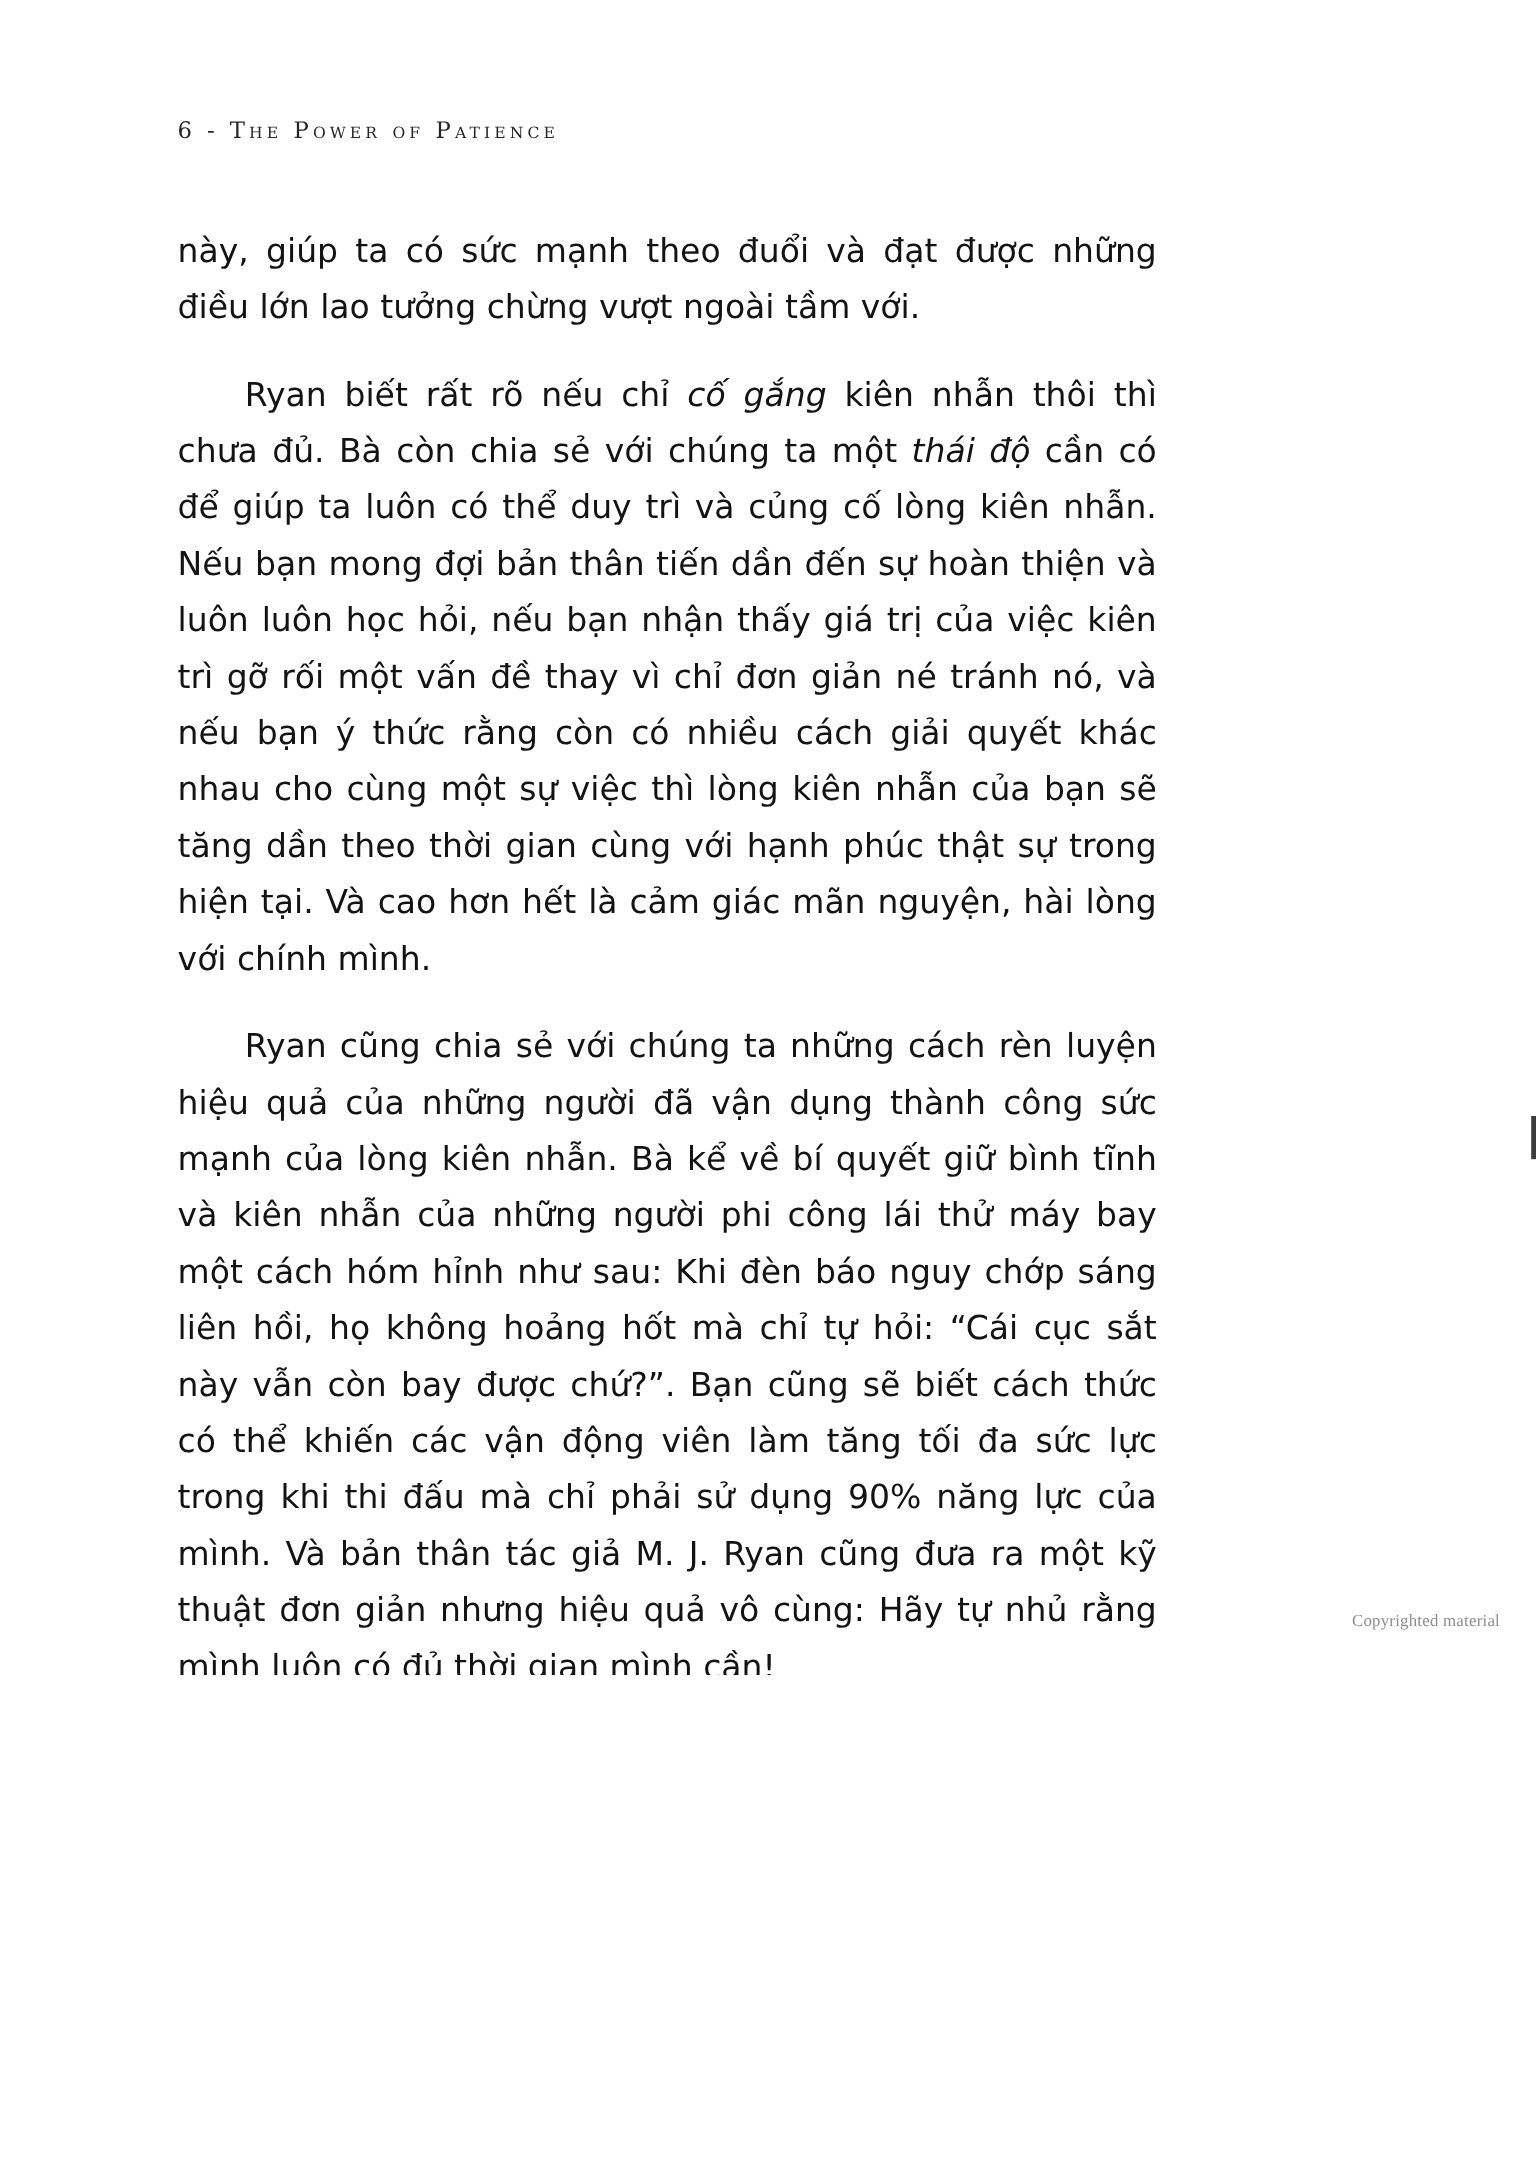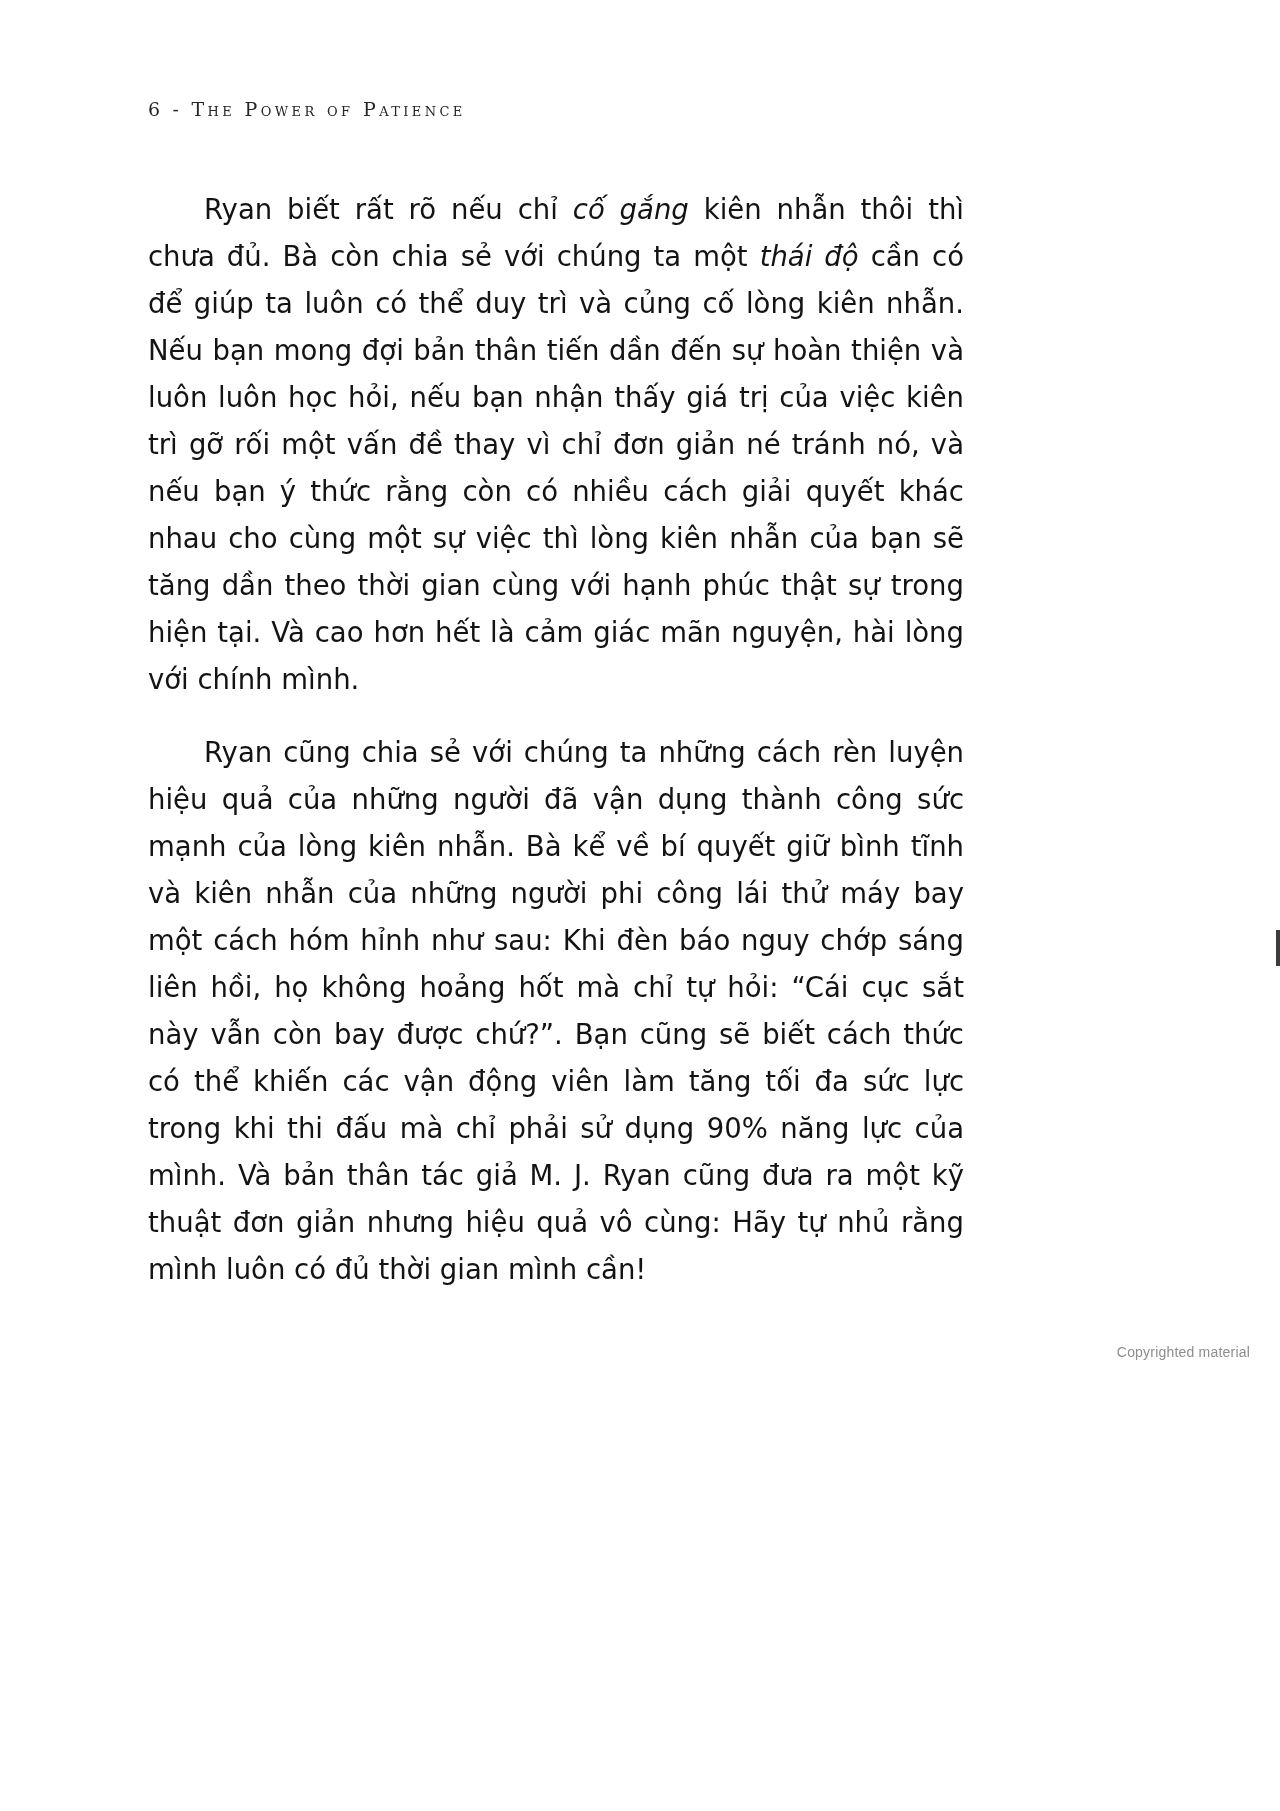--- a/index.html
+++ b/index.html
@@ -55,21 +55,21 @@
   .para.indent {
     text-indent: 56px;
   }
   .para em {
     font-style: italic;
   }
   .copyright {
     position: absolute;
     right: 30px;
     bottom: 36px;
-    font-family: Liberation Sans, sans-serif;
+    font-family: Liberation Serif, serif;
     font-size: 14px;
     color: #8d8d8d;
     letter-spacing: 0.2px;
   }
   .edge-mark {
     position: absolute;
     right: 0;
     top: 930px;
     width: 4px;
     height: 36px;
@@ -79,20 +79,21 @@
 </head>
 <body>
 
 <div class="page">
 
   <div class="header">
     <span class="pagenum">6</span><span> - </span><span class="title">The Power of Patience</span>
   </div>
 
   <div class="body-text">
+    <p class="para">này, giúp ta có sức mạnh theo đuổi và đạt được những điều lớn lao tưởng chừng vượt ngoài tầm với.</p>
     <p class="para indent">Ryan biết rất rõ nếu chỉ <em>cố gắng</em> kiên nhẫn thôi thì chưa đủ. Bà còn chia sẻ với chúng ta một <em>thái độ</em> cần có để giúp ta luôn có thể duy trì và củng cố lòng kiên nhẫn. Nếu bạn mong đợi bản thân tiến dần đến sự hoàn thiện và luôn luôn học hỏi, nếu bạn nhận thấy giá trị của việc kiên trì gỡ rối một vấn đề thay vì chỉ đơn giản né tránh nó, và nếu bạn ý thức rằng còn có nhiều cách giải quyết khác nhau cho cùng một sự việc thì lòng kiên nhẫn của bạn sẽ tăng dần theo thời gian cùng với hạnh phúc thật sự trong hiện tại. Và cao hơn hết là cảm giác mãn nguyện, hài lòng với chính mình.</p>
     <p class="para indent">Ryan cũng chia sẻ với chúng ta những cách rèn luyện hiệu quả của những người đã vận dụng thành công sức mạnh của lòng kiên nhẫn. Bà kể về bí quyết giữ bình tĩnh và kiên nhẫn của những người phi công lái thử máy bay một cách hóm hỉnh như sau: Khi đèn báo nguy chớp sáng liên hồi, họ không hoảng hốt mà chỉ tự hỏi: “Cái cục sắt này vẫn còn bay được chứ?”. Bạn cũng sẽ biết cách thức có thể khiến các vận động viên làm tăng tối đa sức lực trong khi thi đấu mà chỉ phải sử dụng 90% năng lực của mình. Và bản thân tác giả M. J. Ryan cũng đưa ra một kỹ thuật đơn giản nhưng hiệu quả vô cùng: Hãy tự nhủ rằng mình luôn có đủ thời gian mình cần!</p>
   </div>
 
   <div class="edge-mark"></div>
 
   <div class="copyright">Copyrighted material</div>
 
 </div>
 

